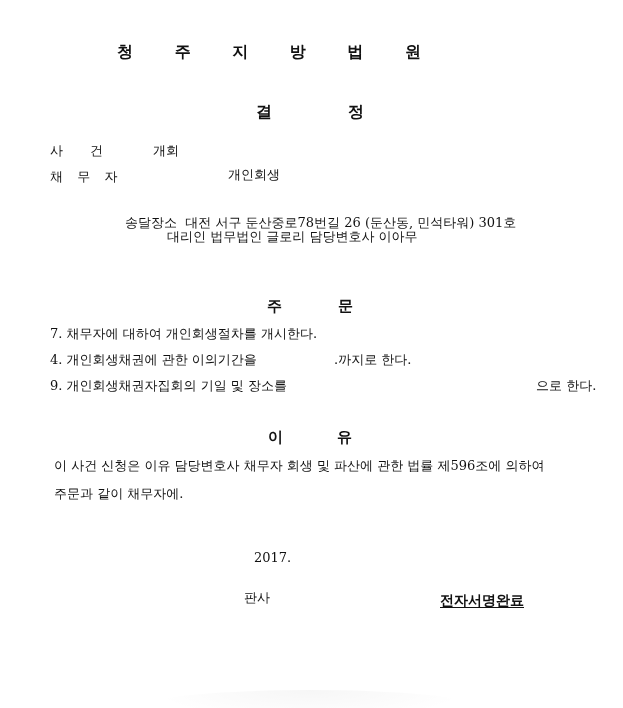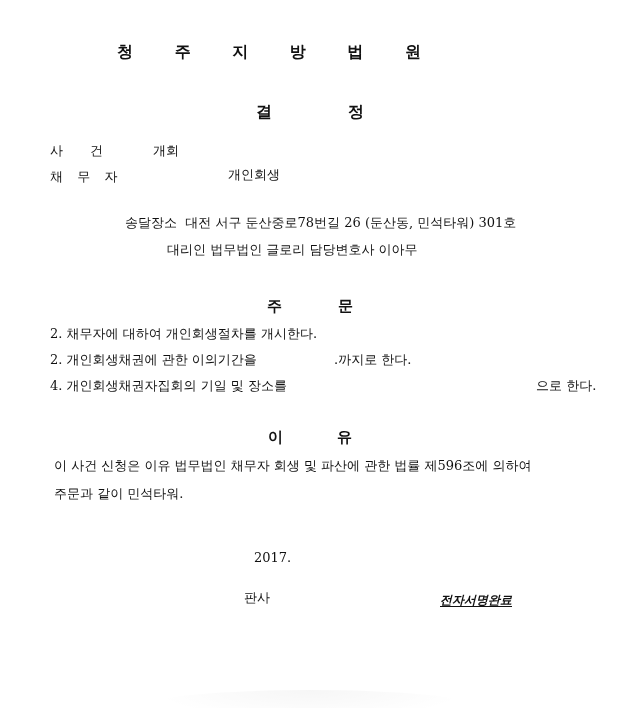--- a/index.html
+++ b/index.html
@@ -28,24 +28,23 @@
       font-weight: bold; font-size: 16px;
     }
     .doc-title .c1 { position: absolute; left: 256px; }
     .doc-title .c2 { position: absolute; left: 348px; }
     .body-text { font-size: 13px; }
     .section-head {
       font-family: "DejaVu Sans", "Liberation Sans", sans-serif;
       font-weight: bold; font-size: 15px;
     }
     .sig-underline {
-      font-size: 12px; font-weight: bold;
+      font-size: 14px; font-weight: bold;
       text-decoration: underline;
       text-underline-offset: 2px;
-      font-style: italic;
     }
     .bottom-shadow {
       position: absolute; left: 150px; top: 690px; width: 320px; height: 30px;
       border-radius: 50% 50% 0 0;
       background: radial-gradient(ellipse at center top, rgba(0,0,0,0.035), rgba(0,0,0,0) 70%);
     }
   </style>
 </head>
 <body>
 
@@ -74,35 +73,35 @@
 
 <div class="abs body-text" style="top:168px; left:50px;">
   <span>채</span>
   <span style="display:inline-block; width:6px;"></span>
   <span>무</span>
   <span style="display:inline-block; width:6px;"></span>
   <span>자</span>
 </div>
 
 <div class="abs body-text" style="top:214px; left:125px; white-space:pre;">송달장소  대전 서구 둔산중로78번길 26 (둔산동, 민석타워) 301호</div>
-<div class="abs body-text" style="top:241px; left:125px;padding-left:42px;">대리인 법무법인 글로리 담당변호사 이아무</div>
+<div class="abs body-text" style="top:228px; left:125px;padding-left:42px;">대리인 법무법인 글로리 담당변호사 이아무</div>
 
 <div class="abs section-head" style="top:297px; left:267px;">주</div>
 <div class="abs section-head" style="top:297px; left:338px;">문</div>
 
-<div class="abs body-text" style="top:325px; left:50px;">2. 채무자에 대하여 개인회생절차를 개시한다.</div>
-<div class="abs body-text" style="top:351px; left:50px;">2. 개인회생채권에 관한 이의기간을</div>
+<div class="abs body-text" style="top:325px; left:50px;">7. 채무자에 대하여 개인회생절차를 개시한다.</div>
+<div class="abs body-text" style="top:351px; left:50px;">4. 개인회생채권에 관한 이의기간을</div>
 <div class="abs body-text" style="top:351px; left:334px;">.까지로 한다.</div>
-<div class="abs body-text" style="top:377px; left:50px;">4. 개인회생채권자집회의 기일 및 장소를</div>
+<div class="abs body-text" style="top:377px; left:50px;">9. 개인회생채권자집회의 기일 및 장소를</div>
 <div class="abs body-text" style="top:377px; left:488px;margin-left:48px;">으로 한다.</div>
 
 <div class="abs section-head" style="top:428px; left:268px;">이</div>
 <div class="abs section-head" style="top:428px; left:337px;">유</div>
 
-<div class="abs body-text" style="top:457px; left:54px;">이 사건 신청은 이유 법무법인 채무자 회생 및 파산에 관한 법률 제596조에 의하여</div>
-<div class="abs body-text" style="top:485px; left:54px;">주문과 같이 민석타워.</div>
+<div class="abs body-text" style="top:457px; left:54px;">이 사건 신청은 이유 담당변호사 채무자 회생 및 파산에 관한 법률 제596조에 의하여</div>
+<div class="abs body-text" style="top:485px; left:54px;">주문과 같이 채무자에.</div>
 
 <div class="abs body-text" style="top:550px; left:254px;">2017.</div>
 
 <div class="abs body-text" style="top:589px; left:244px;text-align:right;">판사</div>
 <div class="abs sig-underline" style="top:592px; left:440px;">전자서명완료</div>
 
 <div class="bottom-shadow"></div>
 
 </body></html>

